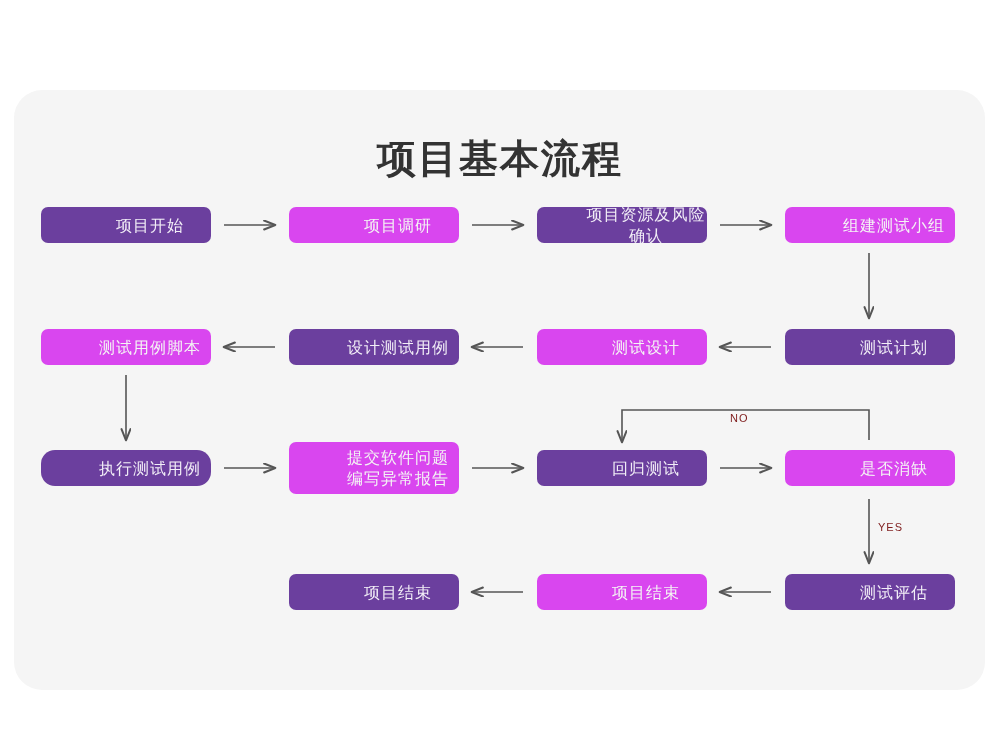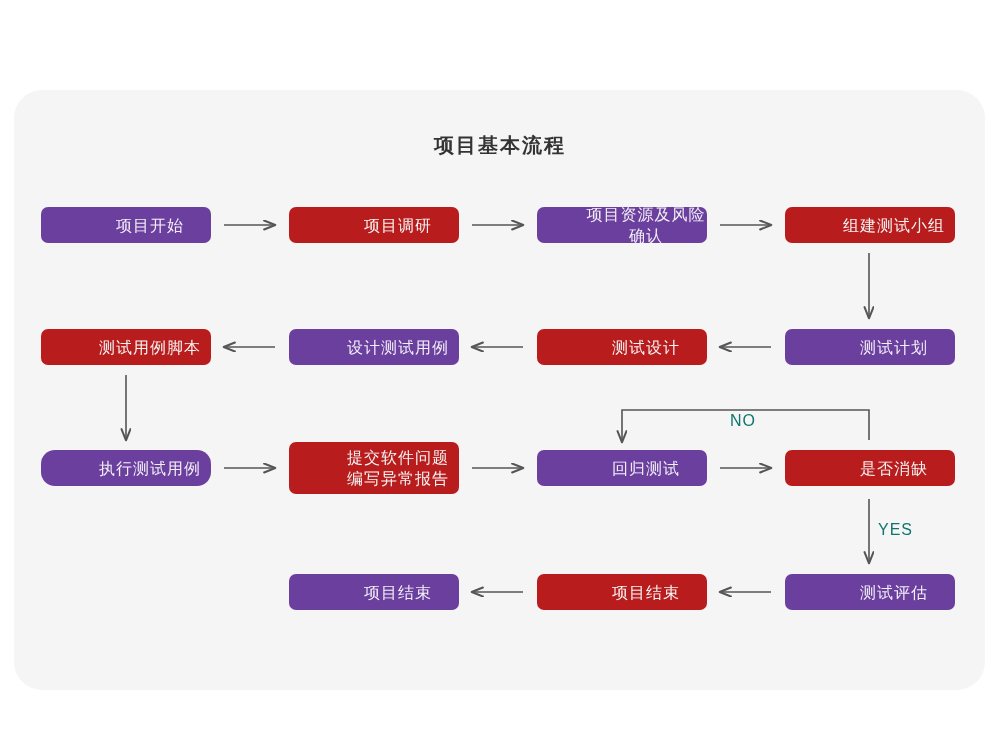--- a/index.html
+++ b/index.html
@@ -30,21 +30,21 @@
     background: #f5f5f5;
     border-radius: 28px;
   }
 
   #chart-title {
     position: absolute;
     left: 0;
     top: 132px;
     width: 1000px;
     text-align: center;
-    font-size: 20px;
+    font-size: 39px;
     font-weight: 600;
     color: #333333;
     letter-spacing: 2px;
   }
 
   
   .node {
     position: absolute;
     display: flex;
     align-items: center;
@@ -56,38 +56,38 @@
     letter-spacing: 1px;
     box-sizing: border-box;
     user-select: none;
     padding-left: 48px;
   }
   .node.purple {
     background: #6b3f9e;
     color: #f2eef7;
   }
   .node.gray {
-    background: #b91c1c;
+    background: #d946ef;
     color: #f4f4f4;
   }
 
   
   #wires {
     position: absolute;
     left: 0;
     top: 0;
     width: 1000px;
     height: 750px;
     pointer-events: none;
   }
 
   .edge-label {
     position: absolute;
-    font-size: 16px;
-    color: #0f766e;
+    font-size: 11px;
+    color: #7f1d1d;
     letter-spacing: 1px;
     user-select: none;
   }
 </style>
 </head>
 <body>
 
 <div id="stage">
 
   <div id="panel"></div>

